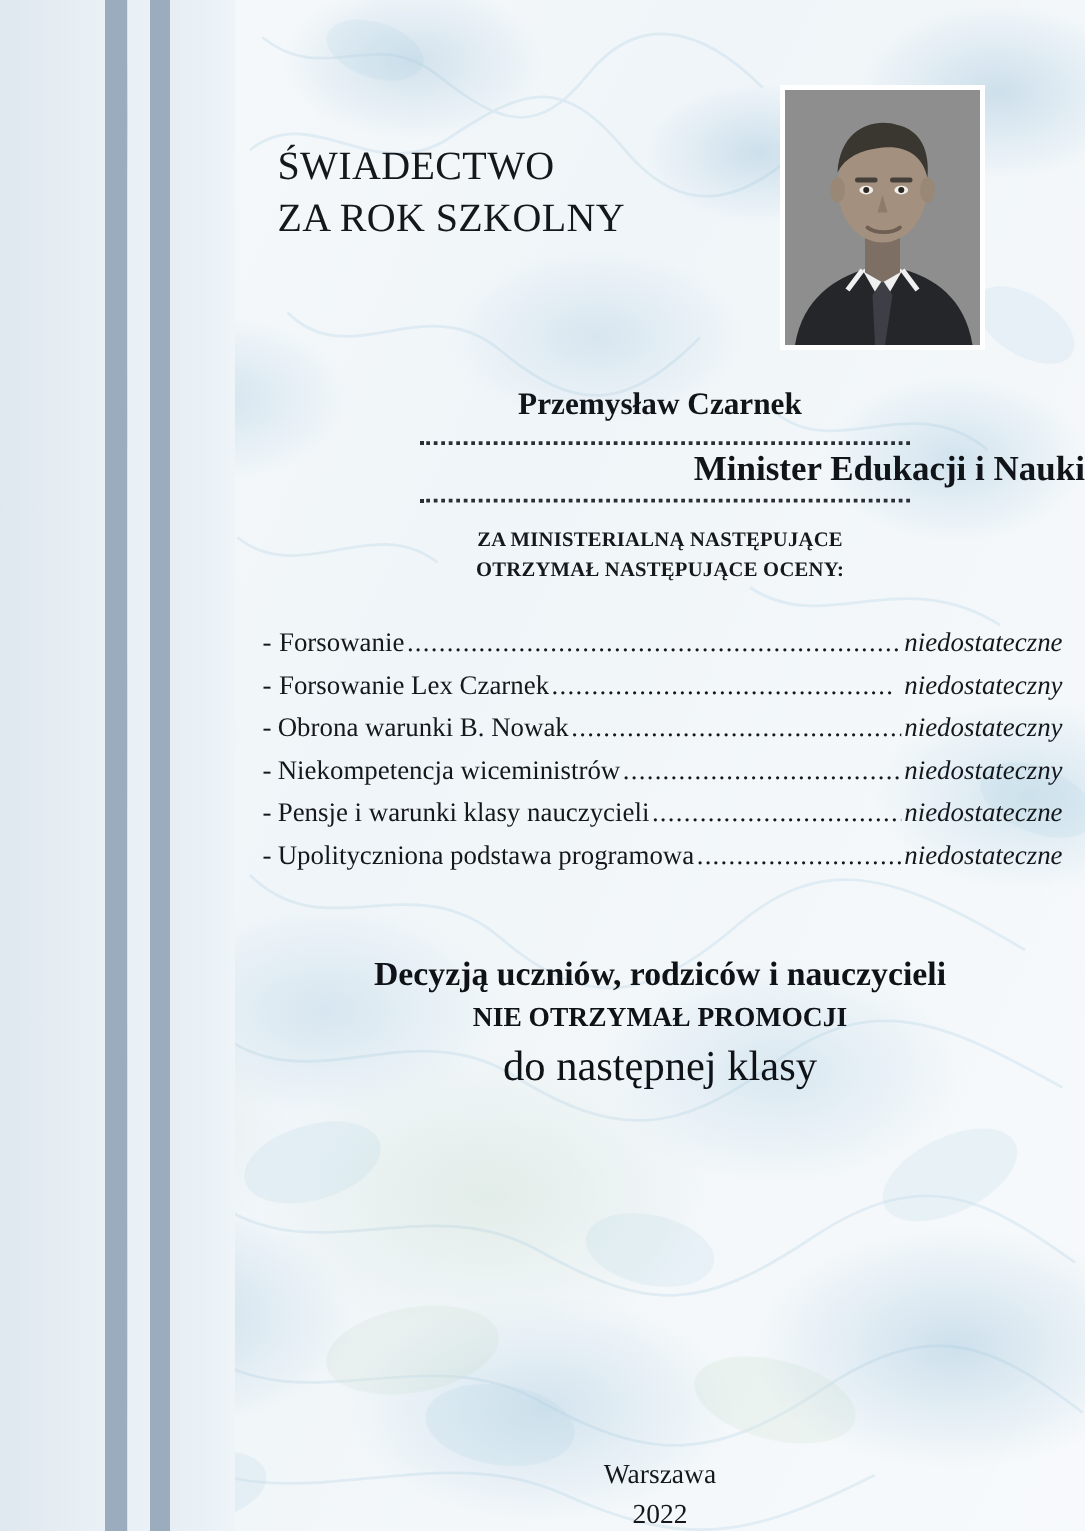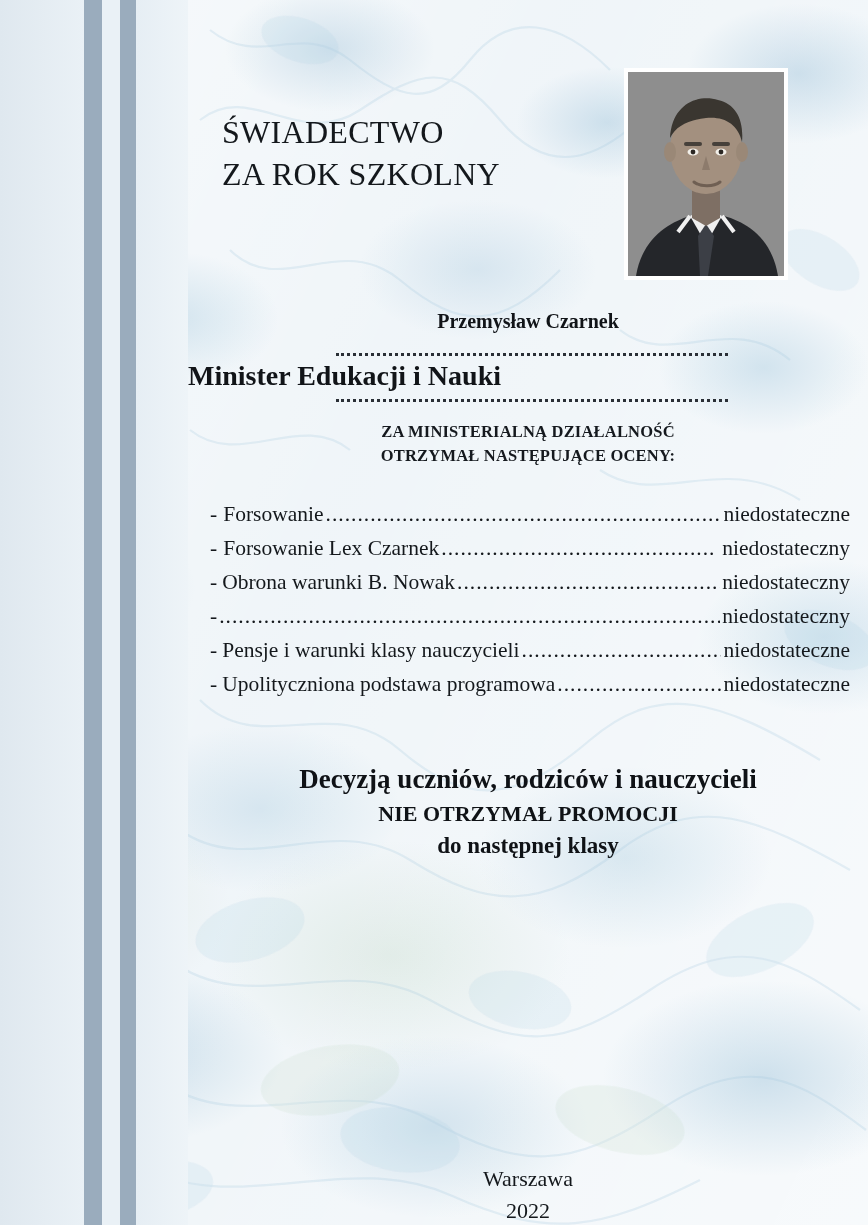--- a/index.html
+++ b/index.html
@@ -95,30 +95,30 @@
     box-sizing: border-box;
   }
   .portrait svg { display: block; }
 
   .person-name {
     position: absolute;
     left: 0;
     top: 310px;
     width: 680px;
     text-align: center;
-    font-size: 20px;
+    font-size: 25px;
     font-weight: bold;
     color: #111418;
   }
   .person-role {
     position: absolute;
     left: 0;
     top: 360px;
     width: 680px;
-    text-align: left;
+    text-align: right;
     font-size: 28px;
     font-weight: bold;
     color: #111418;
   }
   .dotted-rule {
     position: absolute;
     height: 0;
     border-bottom: 3px dotted #2a2f36;
   }
   .rule-top    { left: 148px; top: 353px;  width: 392px; }
@@ -152,33 +152,33 @@
     white-space: nowrap;
   }
   .grade-subject { flex: 0 0 auto; }
   .grade-dots {
     flex: 1 1 auto;
     overflow: hidden;
     white-space: nowrap;
     letter-spacing: 1px;
     margin: 0 2px;
   }
-  .grade-mark { flex: 0 0 auto; }
+  .grade-mark { flex: 0 0 auto; font-style: italic; }
 
   .verdict {
     position: absolute;
     left: 0;
     top: 760px;
     width: 680px;
     text-align: center;
     color: #0f1216;
   }
   .verdict-l1 { font-size: 27px; font-weight: bold; line-height: 1.42; }
   .verdict-l2 { font-size: 22px; font-weight: bold; line-height: 1.42; }
-  .verdict-l3 { font-size: 23px; font-weight: bold; line-height: 1.42; }
+  .verdict-l3 { font-size: 34px; font-weight: normal; line-height: 1.42; }
 
   .footer {
     position: absolute;
     left: 0;
     top: 1163px;
     width: 680px;
     text-align: center;
     font-size: 22px;
     line-height: 1.45;
     color: #14181c;
@@ -274,21 +274,21 @@
         <path d="M94 144 L 106 160" stroke="#f0f0f0" stroke-width="4" fill="none"></path>
       </svg>
     </div>
 
     <div class="person-name">Przemysław Czarnek</div>
     <div class="dotted-rule rule-top"></div>
     <div class="person-role">Minister Edukacji i Nauki</div>
     <div class="dotted-rule rule-bottom"></div>
 
     <div class="subtitle">
-      <div>ZA MINISTERIALNĄ DZIAŁALNOŚĆ</div>
+      <div>ZA MINISTERIALNĄ NASTĘPUJĄCE</div>
       <div>OTRZYMAŁ NASTĘPUJĄCE OCENY:</div>
     </div>
 
     <div class="grades">
 
       <div class="grade-row">
         <span class="grade-subject">-</span>
         <span class="grade-subject" style="padding-left:6px">Forsowanie</span>
         <span class="grade-dots">..................................................................................................</span>
         <span class="grade-mark">niedostateczne</span>
@@ -303,20 +303,21 @@
 
       <div class="grade-row">
         <span class="grade-subject">-</span>
         <span class="grade-subject" style="padding-left:5px">Obrona warunki B. Nowak</span>
         <span class="grade-dots">..................................................................................................</span>
         <span class="grade-mark">niedostateczny</span>
       </div>
 
       <div class="grade-row">
         <span class="grade-subject">-</span>
+        <span class="grade-subject" style="padding-left:5px">Niekompetencja  wiceministrów</span>
         <span class="grade-dots">..................................................................................................</span>
         <span class="grade-mark">niedostateczny</span>
       </div>
 
       <div class="grade-row">
         <span class="grade-subject">-</span>
         <span class="grade-subject" style="padding-left:5px">Pensje i warunki klasy nauczycieli</span>
         <span class="grade-dots">..................................................................................................</span>
         <span class="grade-mark">niedostateczne</span>
       </div>

